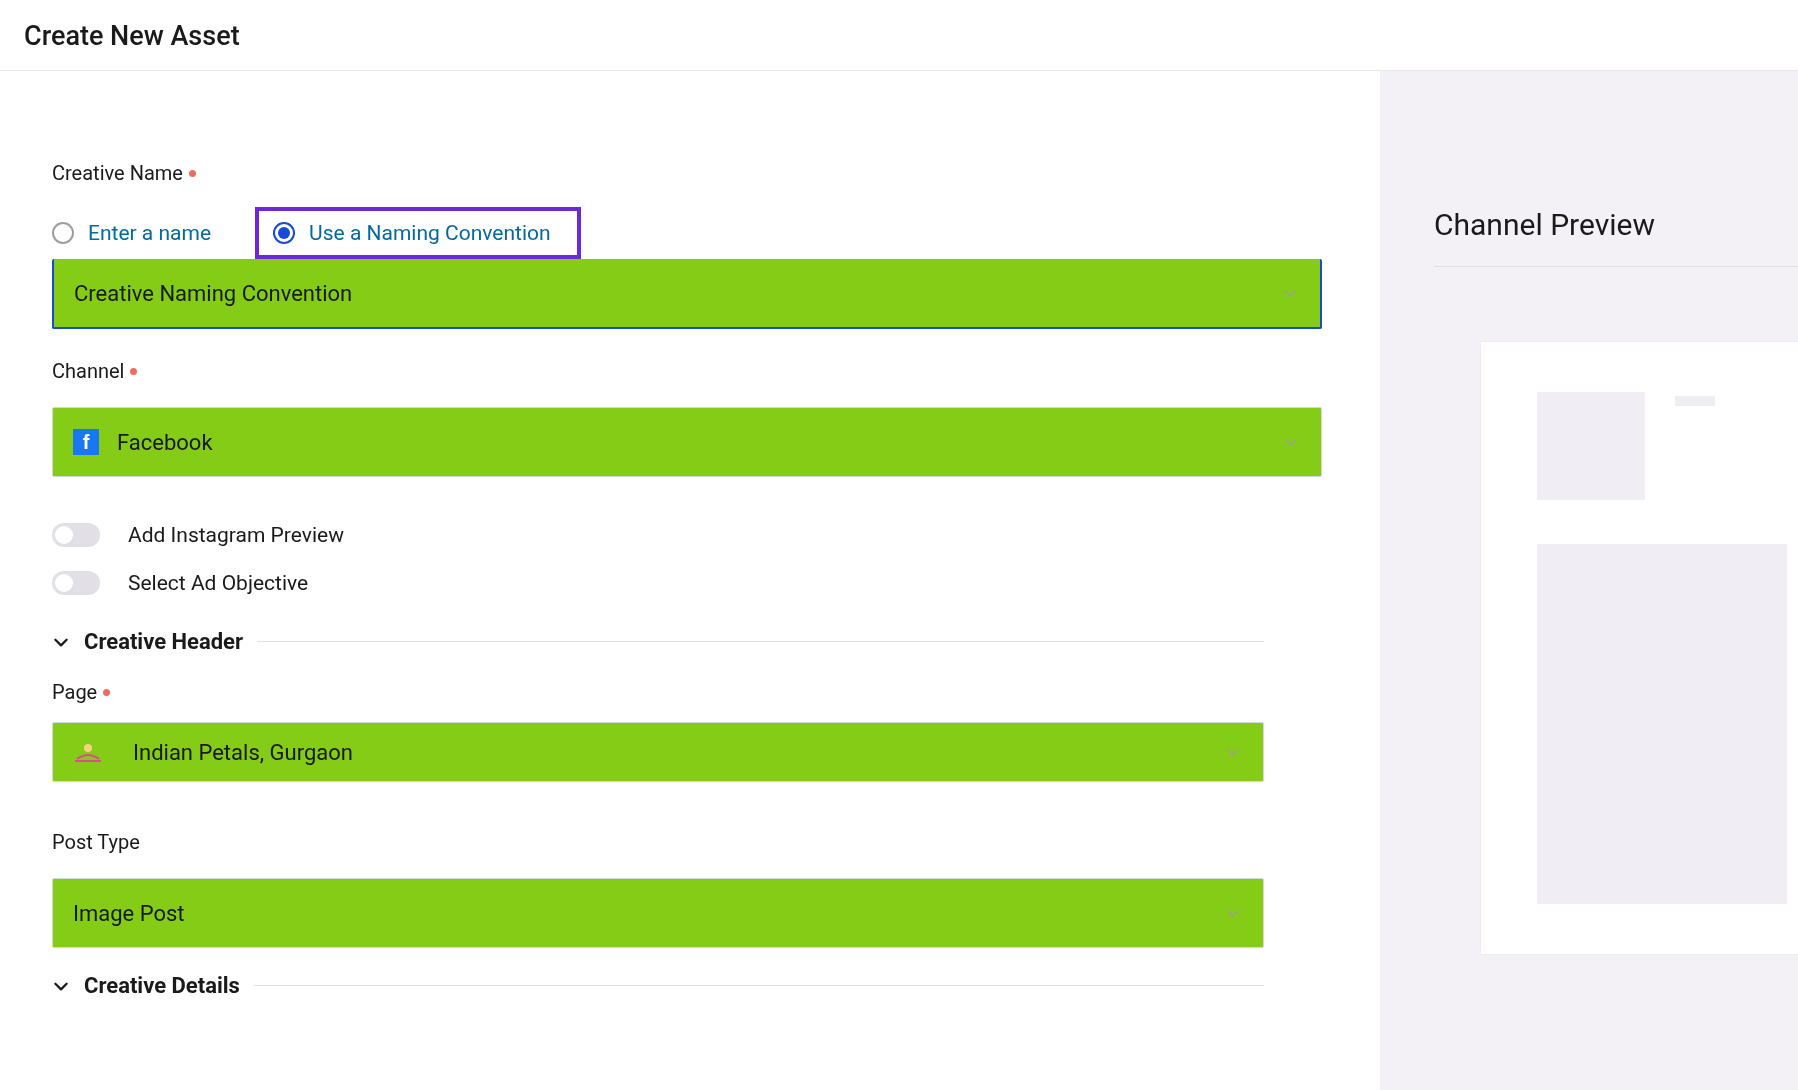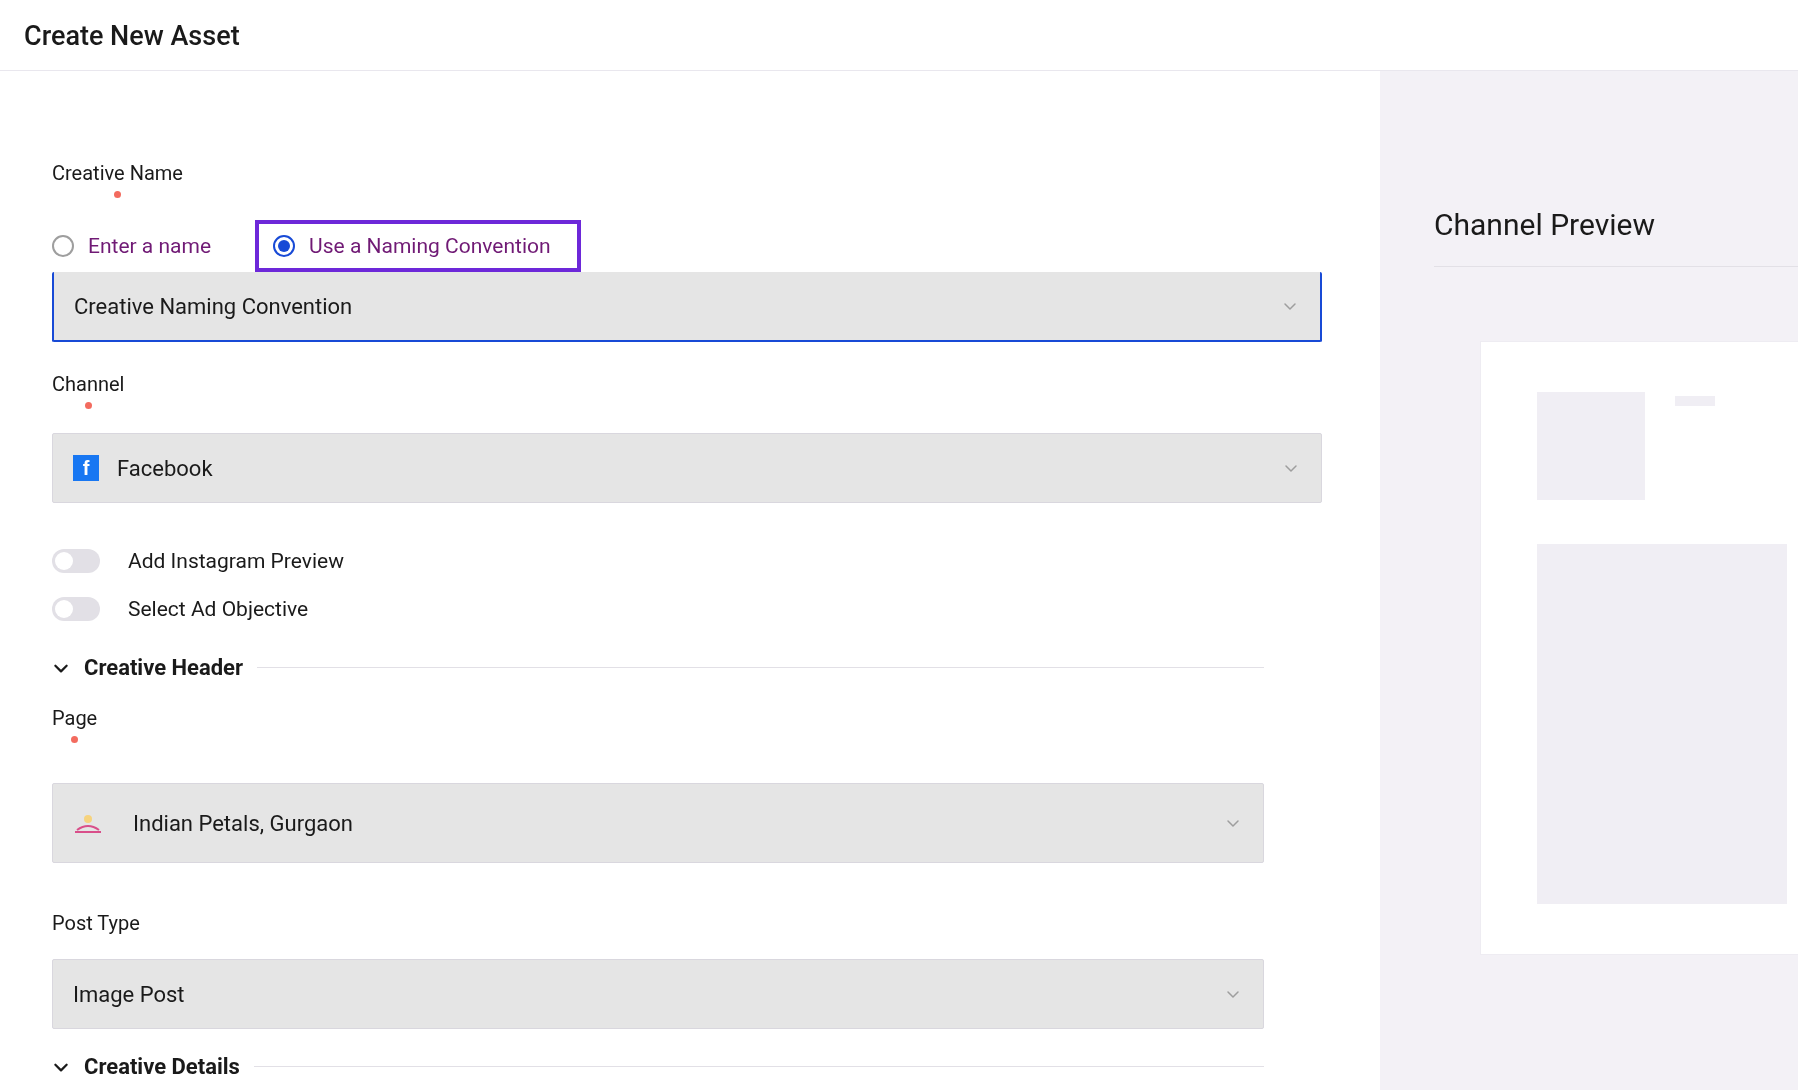--- a/index.html
+++ b/index.html
@@ -36,40 +36,39 @@
     min-height: 1030px;
     padding-top: 136px;
   }
   .field-label {
     font-size: 20px;
     font-weight: 400;
     color: #1a1a1a;
     display: inline-flex;
     align-items: center;
     gap: 6px;
-    flex-direction: column;
   }
   .req-dot {
     width: 7px; height: 7px;
     border-radius: 50%;
     background: #f36b5f;
     display: inline-block;
   }
   .radio-row {
     display: flex;
     align-items: center;
     gap: 0;
     margin-top: 22px;
   }
   .radio-wrap {
     display: inline-flex;
     align-items: center;
     gap: 14px;
     font-size: 21px;
-    color: #701a75;
+    color: #0369a1;
   }
   .radio-outer {
     width: 22px; height: 22px;
     border: 2px solid #9e9e9e;
     border-radius: 50%;
     display: inline-flex;
     align-items: center; justify-content: center;
     background: #fff;
   }
   .radio-outer.selected {
@@ -89,21 +88,21 @@
   }
   .select-box {
     border: 1px solid #d9d7de;
     border-radius: 2px;
     height: 70px;
     display: flex;
     align-items: center;
     padding: 0 20px;
     font-size: 22px;
     color: #1a1a1a;
-    background: #e5e5e5;
+    background: #84cc16;
     position: relative;
     margin-top: 24px;
     text-align: center;
   }
   .select-box.highlight-blue {
     border: 2px solid #184ad6;
   }
   .select-box .chev {
     position: absolute;
     right: 22px;
@@ -148,22 +147,22 @@
     color: #1a1a1a;
     white-space: nowrap;
   }
   .section-header-line {
     flex: 1;
     height: 1px;
     background: #e2e0e6;
   }
   .chev-icon svg { display:block; color:#1a1a1a; }
   .select-box.page {
-    height: 80px;
-    margin-top: 40px;
+    height: 60px;
+    margin-top: 18px;
     padding-left: 18px;
   }
   .page-thumb {
     width: 34px; height: 22px;
     margin-right: 28px;
     display:inline-flex; align-items:center; justify-content:center;
   }
   .fb-icon {
     width: 26px; height: 26px;
     background: #1877f2;

